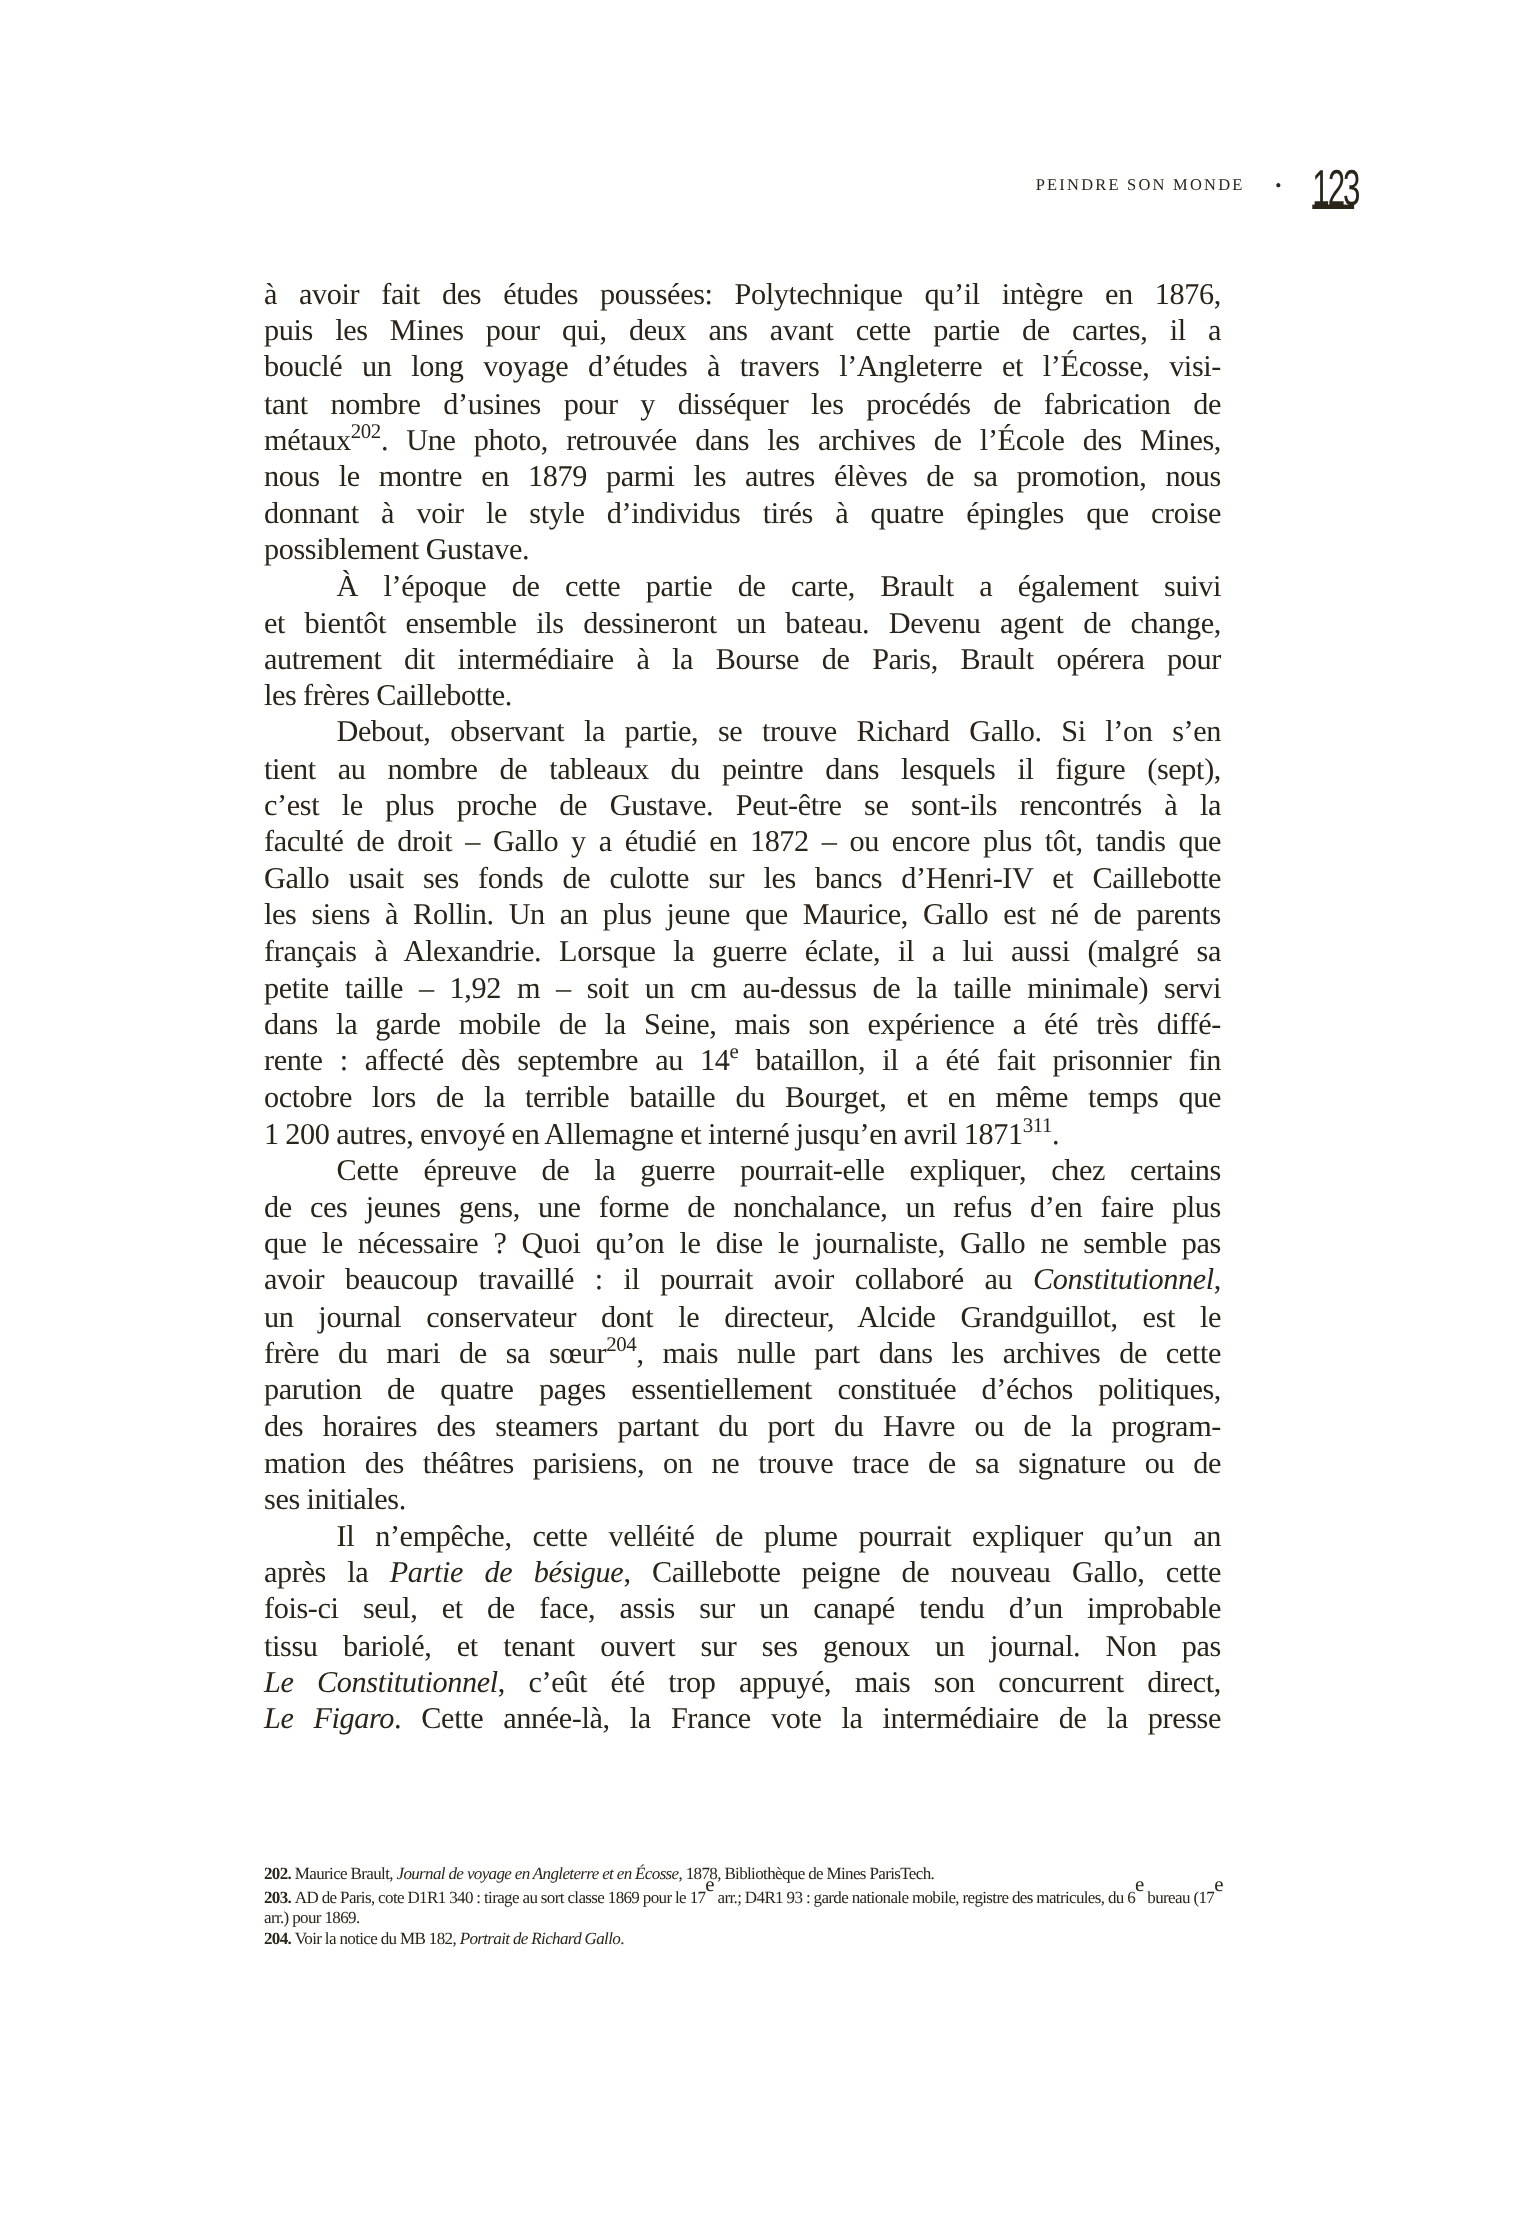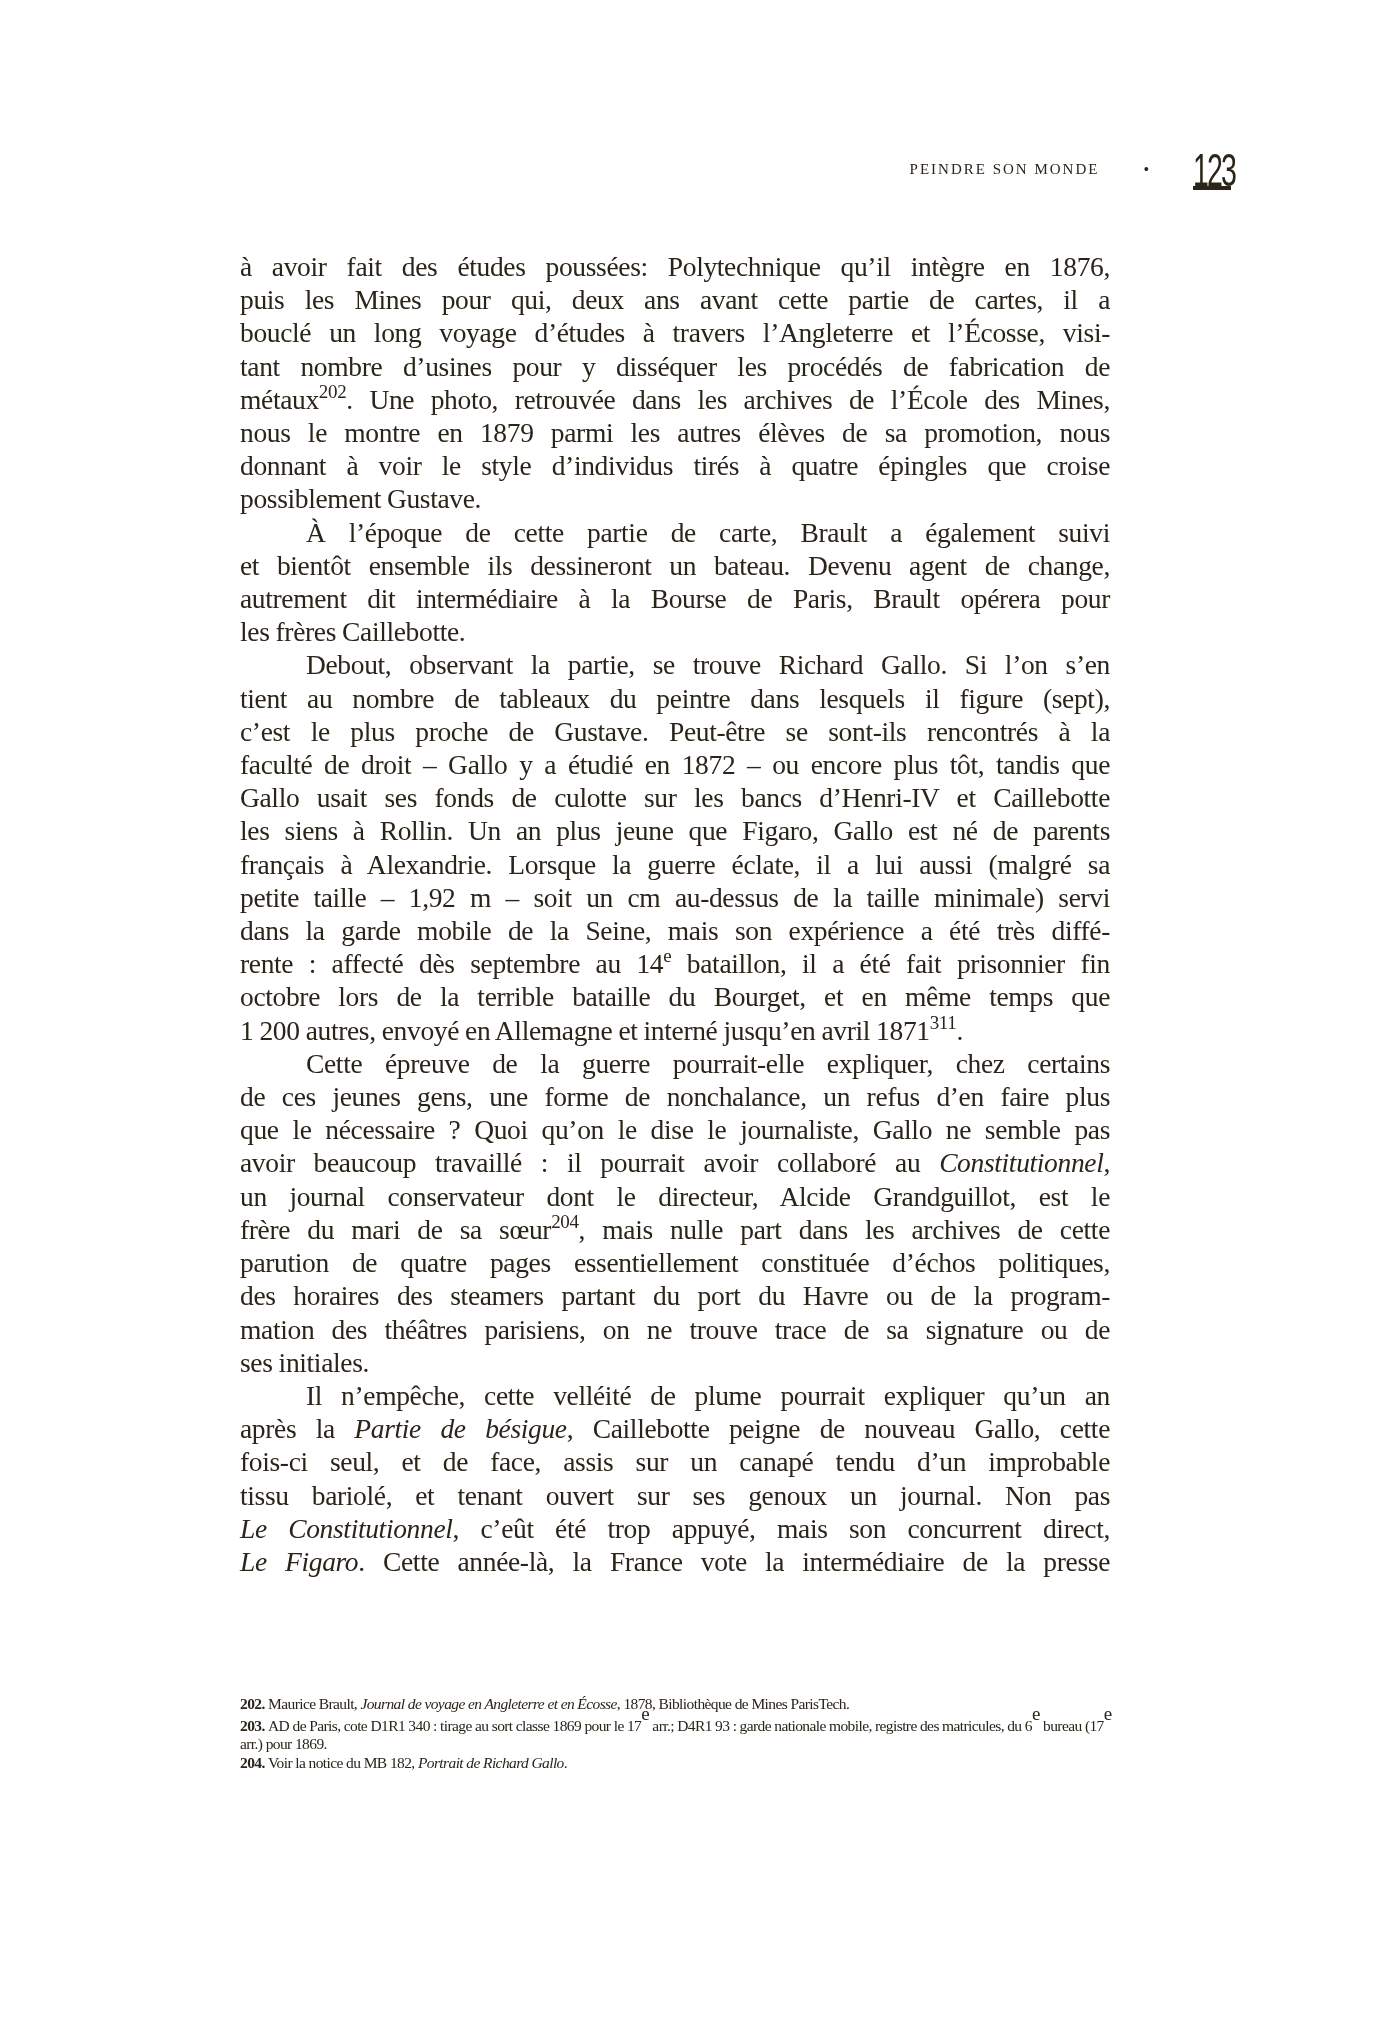--- a/index.html
+++ b/index.html
@@ -14,21 +14,21 @@
       overflow: hidden;
       color: #2a2419;
       font-family: "Liberation Serif", "DejaVu Serif", serif;
     }
     .running-header {
       position: absolute;
       top: 148px;
       right: 160px;
       display: flex;
       align-items: flex-end;
-      gap: 16px;
+      gap: 0;
     }
     .header-title {
       font-family: "Liberation Serif", serif;
       font-size: 15px;
       letter-spacing: 2px;
       text-transform: uppercase;
       color: #2a2419;
       margin-right: 28px;
       padding-bottom: 14px;
     }
@@ -123,21 +123,21 @@
     <span class="line last"><span>possiblement Gustave.</span></span>
     <span class="line" style="padding-left: 66px;"><span>À l’époque de cette partie de carte, Brault a également suivi</span></span>
     <span class="line"><span>et bientôt ensemble ils dessineront un bateau. Devenu agent de change,</span></span>
     <span class="line"><span>autrement dit intermédiaire à la Bourse de Paris, Brault opérera pour</span></span>
     <span class="line last"><span>les frères Caillebotte.</span></span>
     <span class="line" style="padding-left: 66px;"><span>Debout, observant la partie, se trouve Richard Gallo. Si l’on s’en</span></span>
     <span class="line"><span>tient au nombre de tableaux du peintre dans lesquels il figure (sept),</span></span>
     <span class="line"><span>c’est le plus proche de Gustave. Peut-être se sont-ils rencontrés à la</span></span>
     <span class="line"><span>faculté de droit – Gallo y a étudié en 1872 – ou encore plus tôt, tandis que</span></span>
     <span class="line"><span>Gallo usait ses fonds de culotte sur les bancs d’Henri-IV et Caillebotte</span></span>
-    <span class="line"><span>les siens à Rollin. Un an plus jeune que Figaro, Gallo est né de parents</span></span>
+    <span class="line"><span>les siens à Rollin. Un an plus jeune que Maurice, Gallo est né de parents</span></span>
     <span class="line"><span>français à Alexandrie. Lorsque la guerre éclate, il a lui aussi (malgré sa</span></span>
     <span class="line"><span>petite taille – 1,92 m – soit un cm au-dessus de la taille minimale) servi</span></span>
     <span class="line"><span>dans la garde mobile de la Seine, mais son expérience a été très diffé-</span></span>
     <span class="line"><span>rente : affecté dès septembre au 14</span><sup>e</sup><span> bataillon, il a été fait prisonnier fin</span></span>
     <span class="line"><span>octobre lors de la terrible bataille du Bourget, et en même temps que</span></span>
     <span class="line last"><span>1 200 autres, envoyé en Allemagne et interné jusqu’en avril 1871</span><sup>311</sup><span>.</span></span>
     <span class="line" style="padding-left: 66px;"><span>Cette épreuve de la guerre pourrait-elle expliquer, chez certains</span></span>
     <span class="line"><span>de ces jeunes gens, une forme de nonchalance, un refus d’en faire plus</span></span>
     <span class="line"><span>que le nécessaire ? Quoi qu’on le dise le journaliste, Gallo ne semble pas</span></span>
     <span class="line"><span>avoir beaucoup travaillé : il pourrait avoir collaboré au </span><em>Constitutionnel</em><span>,</span></span>

